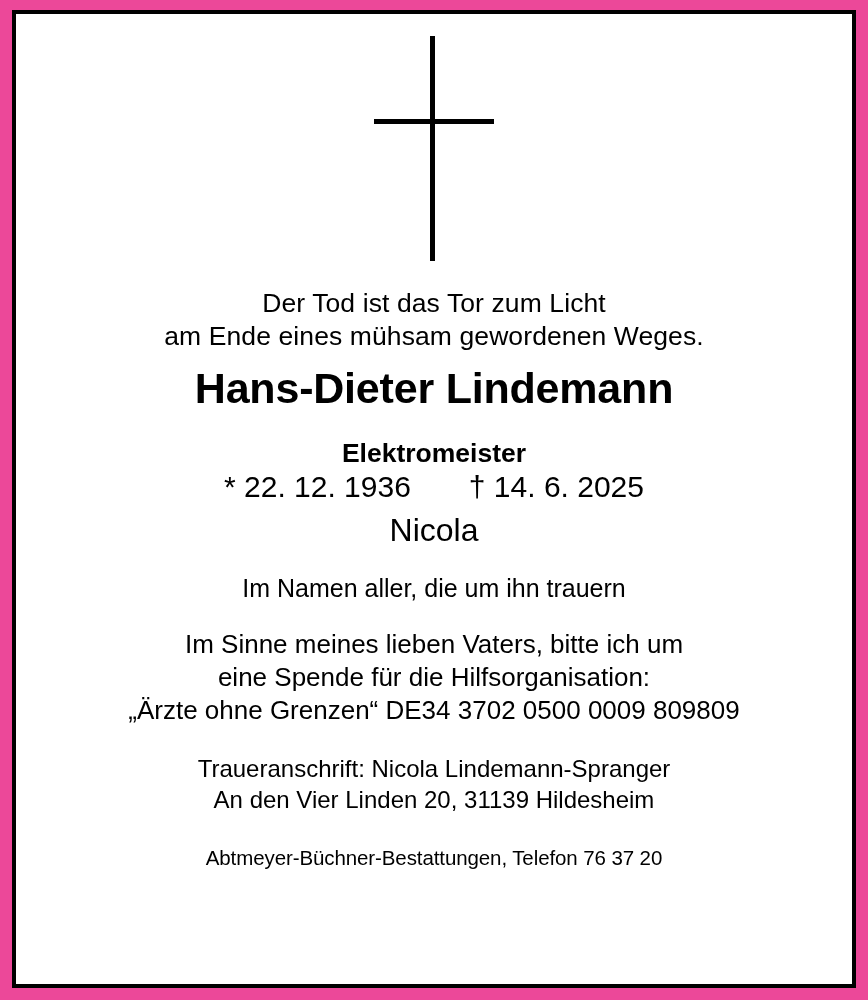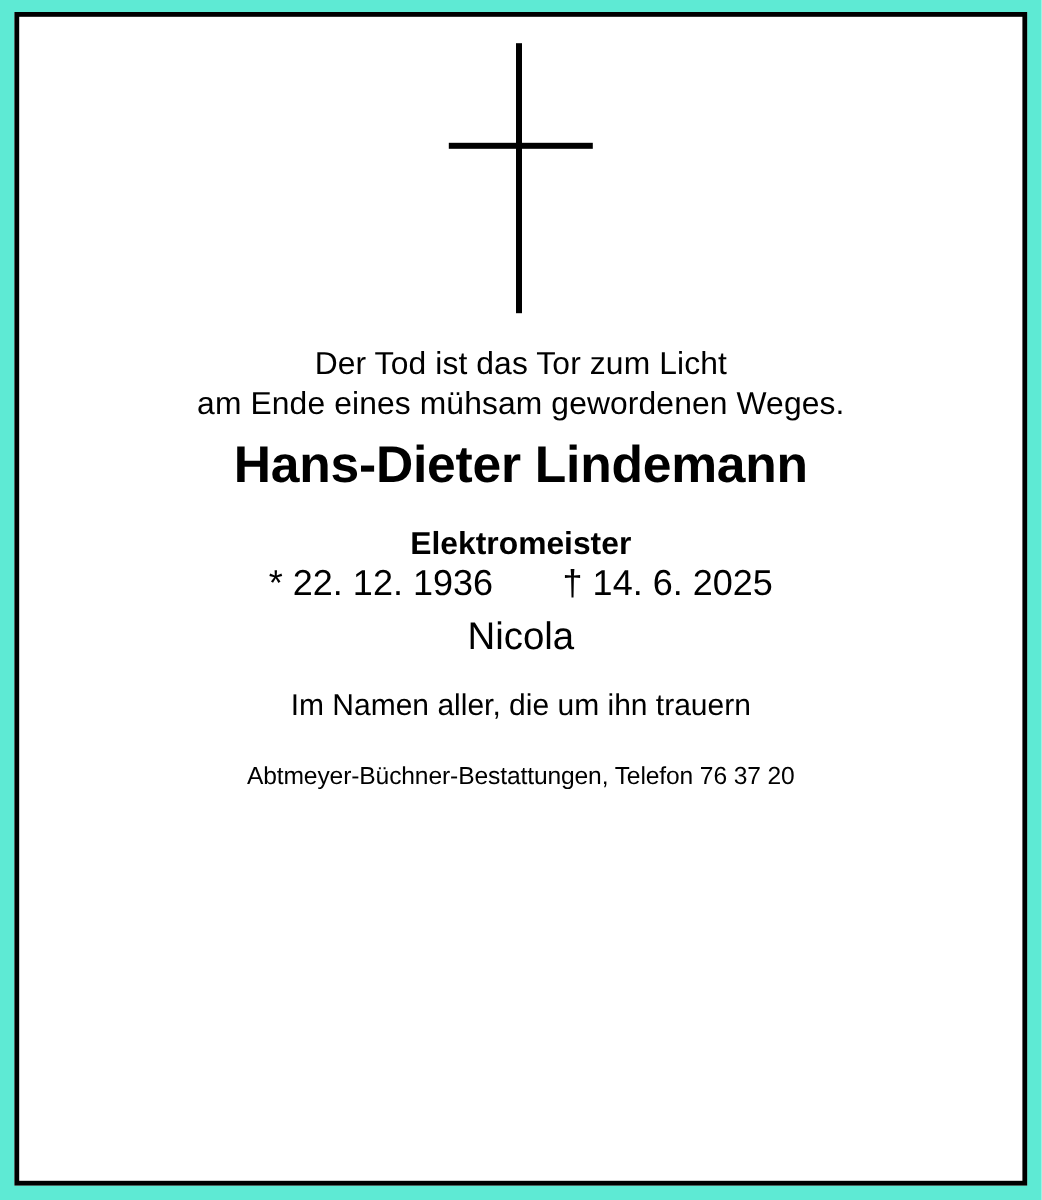--- a/index.html
+++ b/index.html
@@ -11,21 +11,21 @@
     width: 868px;
     height: 1000px;
     font-family: "Liberation Sans", sans-serif;
     color: #000000;
     overflow: hidden;
   }
   .obituary {
     position: relative;
     width: 868px;
     height: 1000px;
-    background: #5eead4;
+    background: #ec4899;
     box-sizing: border-box;
     padding: 10px 12px 12px 12px;
   }
   .frame {
     position: relative;
     width: 100%;
     height: 100%;
     border: 4px solid #000000;
     background: #ffffff;
     box-sizing: border-box;
@@ -139,18 +139,27 @@
 
     <div class="block dates">
       <span>* 22. 12. 1936</span>
       <span>† 14. 6. 2025</span>
     </div>
 
     <div class="block survivor">Nicola</div>
 
     <div class="block inname">Im Namen aller, die um ihn trauern</div>
 
+    <div class="block donation">
+      <div>Im Sinne meines lieben Vaters, bitte ich um</div>
+      <div>eine Spende für die Hilfsorganisation:</div>
+      <div>„Ärzte ohne Grenzen“ DE34 3702 0500 0009 809809</div>
+    </div>
 
+    <div class="block address">
+      <div>Traueranschrift: Nicola Lindemann-Spranger</div>
+      <div>An den Vier Linden 20, 31139 Hildesheim</div>
+    </div>
 
     <div class="block funeral-home">Abtmeyer-Büchner-Bestattungen, Telefon 76 37 20</div>
 
   </div>
 </div>
 
 </body></html>

